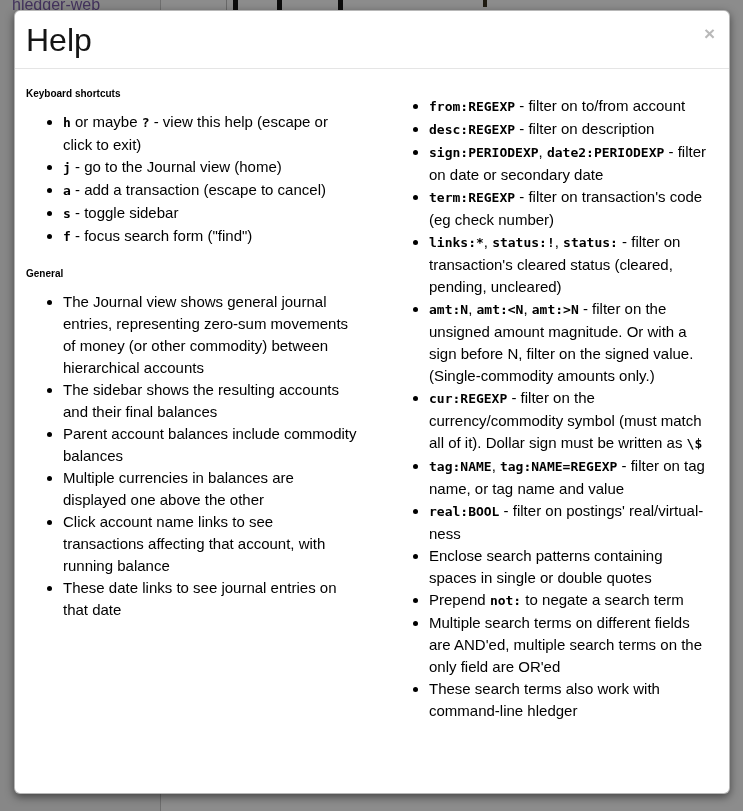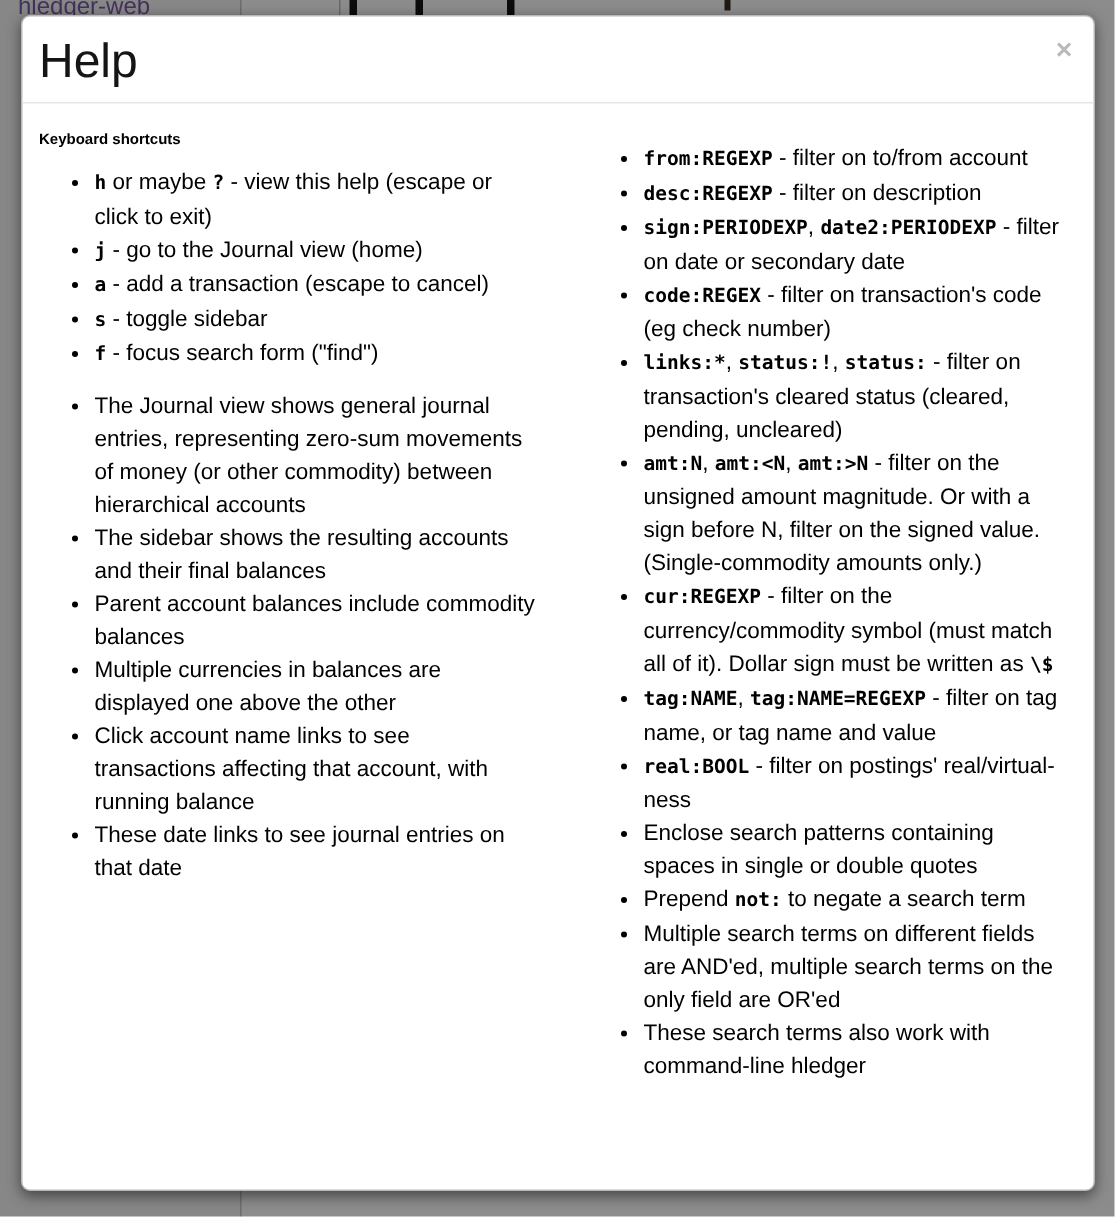--- a/index.html
+++ b/index.html
@@ -68,37 +68,38 @@
         <div class="sec-h">Keyboard shortcuts</div>
         <ul>
             <li><code>h</code> or maybe <code>?</code> - view this help (escape or click to exit)</li>
             <li><code>j</code> - go to the Journal view (home)</li>
             <li><code>a</code> - add a transaction (escape to cancel)</li>
             <li><code>s</code> - toggle sidebar</li>
             <li><code>f</code> - focus search form ("find")</li>
           </ul>
       </section>
       <section>
+        <div class="sec-h">General</div>
         <ul>
             <li>The Journal view shows general journal entries, representing zero-sum movements of money (or other commodity) between hierarchical accounts</li>
             <li>The sidebar shows the resulting accounts and their final balances</li>
             <li>Parent account balances include commodity balances</li>
             <li>Multiple currencies in balances are displayed one above the other</li>
             <li>Click account name links to see transactions affecting that account, with running balance</li>
             <li>These date links to see journal entries on that date</li>
           </ul>
       </section>
     </div>
     <div class="col right">
       <section>
         <ul>
             <li><code>from:REGEXP</code> - filter on to/from account</li>
             <li><code>desc:REGEXP</code> - filter on description</li>
             <li><code>sign:PERIODEXP</code>, <code>date2:PERIODEXP</code> - filter on date or secondary date</li>
-            <li><code>code:REGEX</code> - filter on transaction's code (eg check number)</li>
+            <li><code>term:REGEXP</code> - filter on transaction's code (eg check number)</li>
             <li><code>links:*</code>, <code>status:!</code>, <code>status:</code> - filter on transaction's cleared status (cleared, pending, uncleared)</li>
             <li><code>amt:N</code>, <code>amt:&lt;N</code>, <code>amt:&gt;N</code> - filter on the unsigned amount magnitude. Or with a sign before N, filter on the signed value. (Single-commodity amounts only.)</li>
             <li><code>cur:REGEXP</code> - filter on the currency/commodity symbol (must match all of it). Dollar sign must be written as <code>\$</code></li>
             <li><code>tag:NAME</code>, <code>tag:NAME=REGEXP</code> - filter on tag name, or tag name and value</li>
             <li><code>real:BOOL</code> - filter on postings' real/virtual-ness</li>
             <li>Enclose search patterns containing spaces in single or double quotes</li>
             <li>Prepend <code>not:</code> to negate a search term</li>
             <li>Multiple search terms on different fields are AND'ed, multiple search terms on the only field are OR'ed</li>
             <li>These search terms also work with command-line hledger</li>
           </ul>

